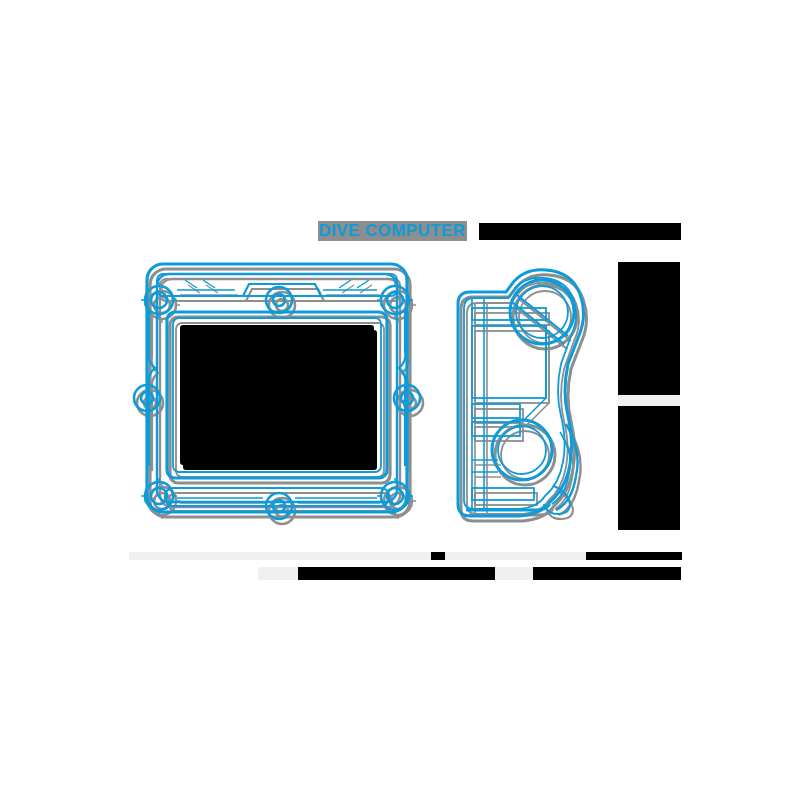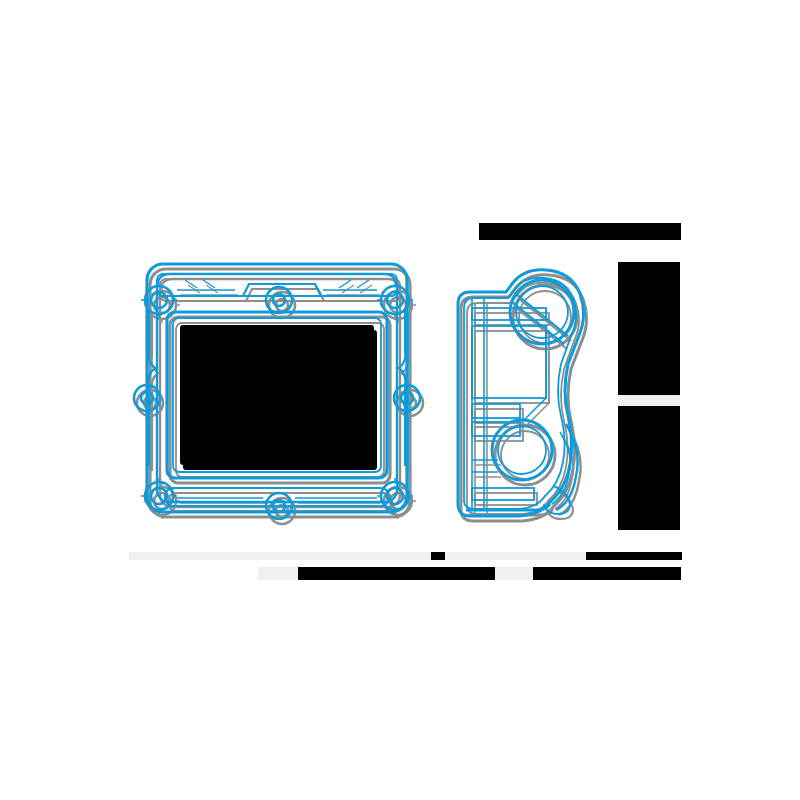--- a/index.html
+++ b/index.html
@@ -89,20 +89,23 @@
     width: 480px;
     height: 295px;
   }
   #drawing svg { display: block; }
 </style>
 </head>
 <body>
 
 <div id="page">
 
+  <div class="title-row">
+    <span class="title-text">DIVE COMPUTER</span>
+  </div>
   <div class="title-redaction"></div>
 
   <div id="drawing">
     <svg width="480" height="295" viewBox="0 0 480 295" xmlns="http://www.w3.org/2000/svg">
 
       <defs>
 
         <g id="bezel-art">
 
           <rect x="22" y="14" width="260" height="248" rx="16" ry="16" fill="none" stroke-width="3.2"></rect>

